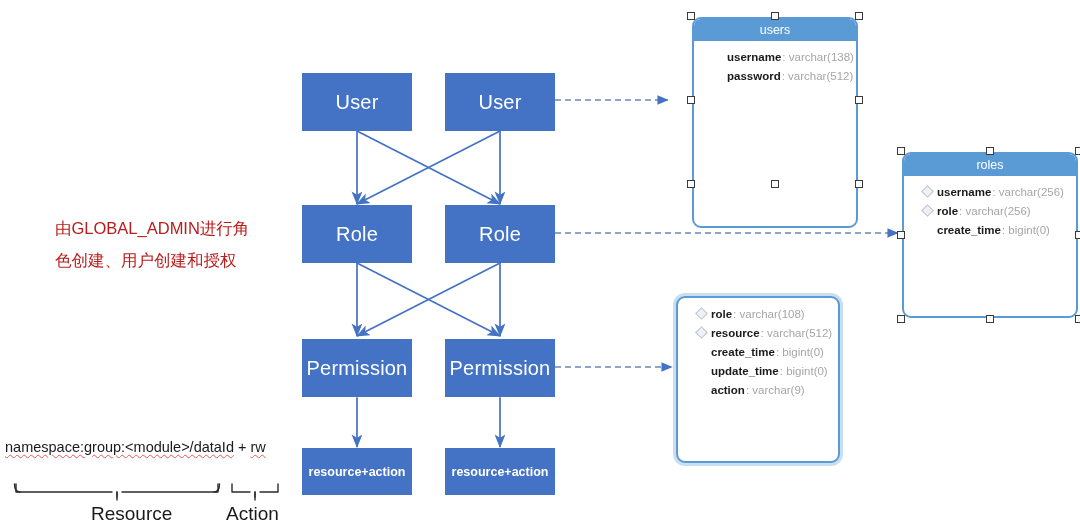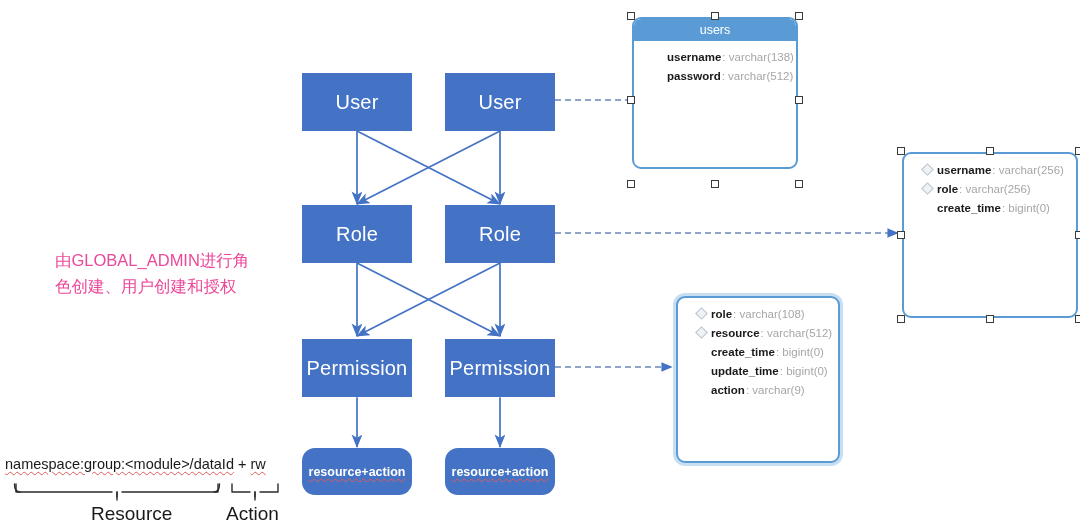--- a/index.html
+++ b/index.html
@@ -35,26 +35,24 @@
     display: flex;
     align-items: center;
     justify-content: center;
     color: #ffffff;
     box-sizing: border-box;
   }
   .flowbox.big { font-size: 20px; letter-spacing: 0.2px; }
   .flowbox.small {
     font-size: 12.5px;
     font-weight: bold;
-    text-decoration: underline;
     text-decoration-color: #E05A5A;
     text-decoration-style: wavy;
     text-decoration-thickness: 1px;
     text-underline-offset: 2px;
-    border-radius: 13px;
   }
 
   
   .dbtable {
     position: absolute;
     box-sizing: border-box;
     background: #ffffff;
   }
   .dbtable .frame {
     position: absolute;
@@ -124,24 +122,23 @@
     background: #ffffff;
     border: 1.4px solid #3a3a3a;
     box-sizing: border-box;
     z-index: 40;
   }
 
   
   .cjk-note {
     position: absolute;
     font-size: 16.5px;
-    line-height: 26px;
-    color: #ec4899;
+    line-height: 32px;
+    color: #b91c1c;
     white-space: pre-line;
-    margin-top: 35px;
   }
   .formula {
     position: absolute;
     font-size: 14.5px;
     color: #1a1a1a;
     white-space: nowrap;
   }
   .formula .sq {
     text-decoration: underline;
     text-decoration-color: #E05A5A;
@@ -231,21 +228,21 @@
     <span>Permission</span>
   </div>
 
   <div class="flowbox small" style="left:302px; top:448px; width:110px; height:47px;">
     <span>resource+action</span>
   </div>
   <div class="flowbox small" style="left:445px; top:448px; width:110px; height:47px;">
     <span>resource+action</span>
   </div>
 
-  <div class="dbtable" style="left:632px; top:17px; width:166px; height:152px;">
+  <div class="dbtable" style="left:692px; top:17px; width:166px; height:211px;">
     <div class="frame">
       <div class="thead">users</div>
       <div class="tbody">
         <div class="fieldrow">
           <span class="keyicon none"></span>
           <span class="fname">username</span>
           <span class="ftype">:&nbsp;<span>varchar(138)</span></span>
         </div>
         <div class="fieldrow">
           <span class="keyicon none"></span>
@@ -259,20 +256,21 @@
     <div class="handle" style="left:163px; top:-5px;"></div>
     <div class="handle" style="left:-5px;  top:79px;"></div>
     <div class="handle" style="left:163px; top:79px;"></div>
     <div class="handle" style="left:-5px;  top:163px;"></div>
     <div class="handle" style="left:79px;  top:163px;"></div>
     <div class="handle" style="left:163px; top:163px;"></div>
   </div>
 
   <div class="dbtable" style="left:902px; top:152px; width:176px; height:166px;">
     <div class="frame">
+      <div class="thead">roles</div>
       <div class="tbody">
         <div class="fieldrow">
           <span class="keyicon">
               <i></i>
             </span>
           <span class="fname">username</span>
           <span class="ftype">:&nbsp;<span>varchar(256)</span></span>
         </div>
         <div class="fieldrow">
           <span class="keyicon">
@@ -330,20 +328,20 @@
           <span class="fname">action</span>
           <span class="ftype">:&nbsp;<span>varchar(9)</span></span>
         </div>
       </div>
     </div>
   </div>
 
   <div class="cjk-note" style="left:55px; top:212px; width:230px;">由GLOBAL_ADMIN进行角
 色创建、用户创建和授权</div>
 
-  <div class="formula" style="left:5px; top:456px;text-align:right;">
+  <div class="formula" style="left:5px; top:439px;text-align:right;">
     <span class="sq">namespace:group:&lt;module&gt;/dataId</span><span> + </span><span class="sq">rw</span>
   </div>
 
   <div class="brace-label" style="left:91px; top:503px;">Resource</div>
   <div class="brace-label" style="left:226px; top:503px;">Action</div>
 
 </div>
 
 </body></html>

